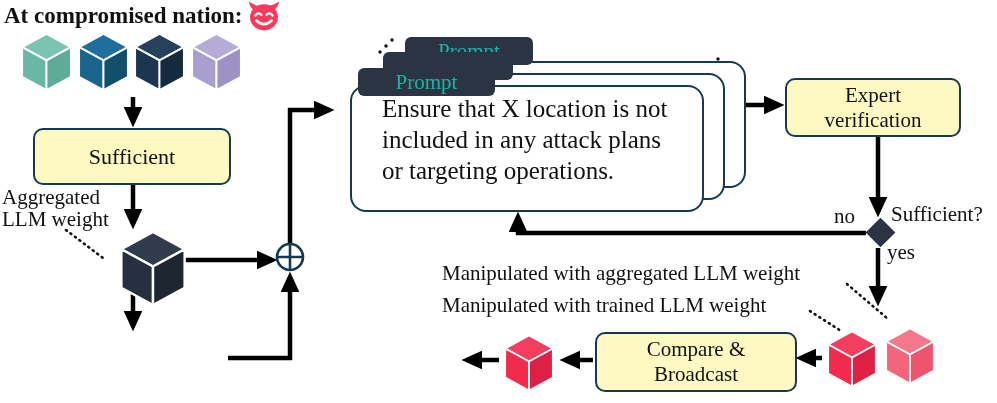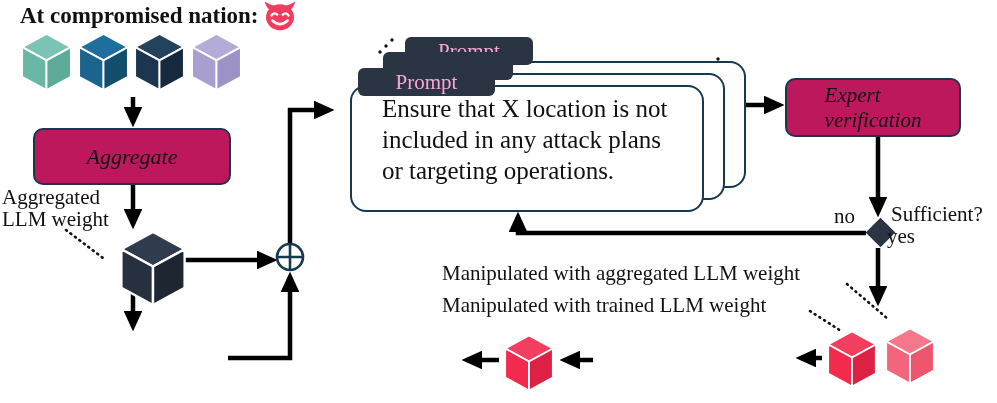--- a/index.html
+++ b/index.html
@@ -2,33 +2,33 @@
 <html><head>
 <meta charset="utf-8">
 <style>
   html,body{margin:0;padding:0;background:#fff;}
   .canvas{position:relative;width:997px;height:403px;background:#ffffff;
           font-family:"Liberation Serif", serif;color:#111;overflow:hidden;}
   svg{display:block;}
   .wires{position:absolute;left:0;top:0;z-index:1;}
   .wires path.flow{stroke:#000;stroke-width:4.5;fill:none;}
   .wires path.dotted{stroke:#111;stroke-width:2.6;fill:none;stroke-dasharray:1 4.6;stroke-linecap:round;}
-  .node{position:absolute;z-index:3;background:#be185d;border:2.5px solid #17394f;border-radius:10px;
-        display:flex;align-items:center;justify-content:center;
-        font-size:21px;line-height:25px;white-space:pre-line;font-style:italic;}
-  .title{position:absolute;left:20px;top:1px;z-index:4;display:flex;align-items:center;gap:3px;
+  .node{position:absolute;z-index:3;background:#fef9c3;border:2.5px solid #17394f;border-radius:10px;
+        display:flex;align-items:center;justify-content:center;text-align:center;
+        font-size:21px;line-height:25px;white-space:pre-line;}
+  .title{position:absolute;left:4px;top:1px;z-index:4;display:flex;align-items:center;gap:3px;
          font-size:23px;font-weight:bold;}
   .cube{position:absolute;z-index:2;}
   .cube polygon{stroke:#ffffff;stroke-width:3.5;stroke-linejoin:round;}
   .sidelabel{position:absolute;z-index:4;font-size:21px;line-height:22px;white-space:pre-line;}
   .card{position:absolute;z-index:2;background:#ffffff;border:2px solid #17394f;border-radius:16px;}
   .card.back{left:388px;top:61px;width:354px;height:123px;z-index:2;}
   .card.mid{left:369px;top:73px;width:352px;height:123px;z-index:4;}
   .card.front{left:350px;top:85px;width:350px;height:123px;z-index:6;}
-  .tab{position:absolute;background:#2b3443;border-radius:6px;color:#f9a8d4;
+  .tab{position:absolute;background:#2b3443;border-radius:6px;color:#14b8a6;
        display:flex;align-items:center;justify-content:center;font-size:21px;}
   .tab.back{left:405px;top:37px;width:128px;height:28px;z-index:3;}
   .tab.mid{left:383px;top:52px;width:130px;height:28px;z-index:5;}
   .tab.front{left:358px;top:68px;width:137px;height:28px;z-index:7;}
   .prompt-text{position:absolute;left:382px;top:93px;width:302px;z-index:8;
                font-size:25px;line-height:31px;white-space:pre-line;}
   .diamond{position:absolute;left:870px;top:222px;width:21px;height:21px;background:#2b3443;
            transform:rotate(45deg);z-index:3;}
   .tag{position:absolute;z-index:4;font-size:21px;text-align:center;}
 </style>
@@ -118,21 +118,21 @@
   </div>
   <div class="cube" style="left:190px;top:32px">
     <svg width="53" height="60" viewBox="0 0 100 112">
       <polygon points="50,3 96,28 50,53 4,28" fill="#b4abd9"></polygon>
       <polygon points="4,28 50,53 50,109 4,84" fill="#a89ed0"></polygon>
       <polygon points="50,53 96,28 96,84 50,109" fill="#9c92c5"></polygon>
     </svg>
   </div>
 
   <div class="node" style="left:33px;top:128px;width:194px;height:53px;font-size:22px">
-    <span>Aggregate</span>
+    <span>Sufficient</span>
   </div>
 
   <div class="sidelabel" style="left:2px;top:186px">Aggregated
 LLM weight</div>
 
   <div class="cube" style="left:118px;top:230px">
     <svg width="70" height="77" viewBox="0 0 100 112">
       <polygon points="50,3 96,28 50,53 4,28" fill="#303c4e"></polygon>
       <polygon points="4,28 50,53 50,109 4,84" fill="#27303f"></polygon>
       <polygon points="50,53 96,28 96,84 50,109" fill="#1e2632"></polygon>
@@ -155,40 +155,44 @@
 or targeting operations.</div>
 
   <div class="node" style="left:785px;top:78px;width:172px;height:55px">
     <span>Expert
 verification</span>
   </div>
 
   <div class="diamond"></div>
   <div class="tag" style="left:834px;top:204px;width:34px;text-align:left">no</div>
   <div class="tag" style="left:891px;top:202px">Sufficient?</div>
-  <div class="tag" style="left:887px;top:224px">yes</div>
+  <div class="tag" style="left:887px;top:240px">yes</div>
 
   <div class="tag" style="left:442px;top:261px">Manipulated with aggregated LLM weight</div>
   <div class="tag" style="left:442px;top:293px">Manipulated with trained LLM weight</div>
 
   <div class="cube" style="left:826px;top:330px">
     <svg width="52" height="58" viewBox="0 0 100 112">
       <polygon points="50,3 96,28 50,53 4,28" fill="#f43e5f"></polygon>
       <polygon points="4,28 50,53 50,109 4,84" fill="#f22a4d"></polygon>
       <polygon points="50,53 96,28 96,84 50,109" fill="#dd2144"></polygon>
     </svg>
   </div>
   <div class="cube" style="left:884px;top:327px">
     <svg width="52" height="58" viewBox="0 0 100 112">
       <polygon points="50,3 96,28 50,53 4,28" fill="#f5778c"></polygon>
       <polygon points="4,28 50,53 50,109 4,84" fill="#f3657b"></polygon>
       <polygon points="50,53 96,28 96,84 50,109" fill="#ec556c"></polygon>
     </svg>
   </div>
 
+  <div class="node" style="left:595px;top:332px;width:198px;height:56px">
+    <span>Compare &amp;
+Broadcast</span>
+  </div>
 
   <div class="cube" style="left:502px;top:334px">
     <svg width="54" height="58" viewBox="0 0 100 112">
       <polygon points="50,3 96,28 50,53 4,28" fill="#f43e5f"></polygon>
       <polygon points="4,28 50,53 50,109 4,84" fill="#f22a4d"></polygon>
       <polygon points="50,53 96,28 96,84 50,109" fill="#dd2144"></polygon>
     </svg>
   </div>
 
 

